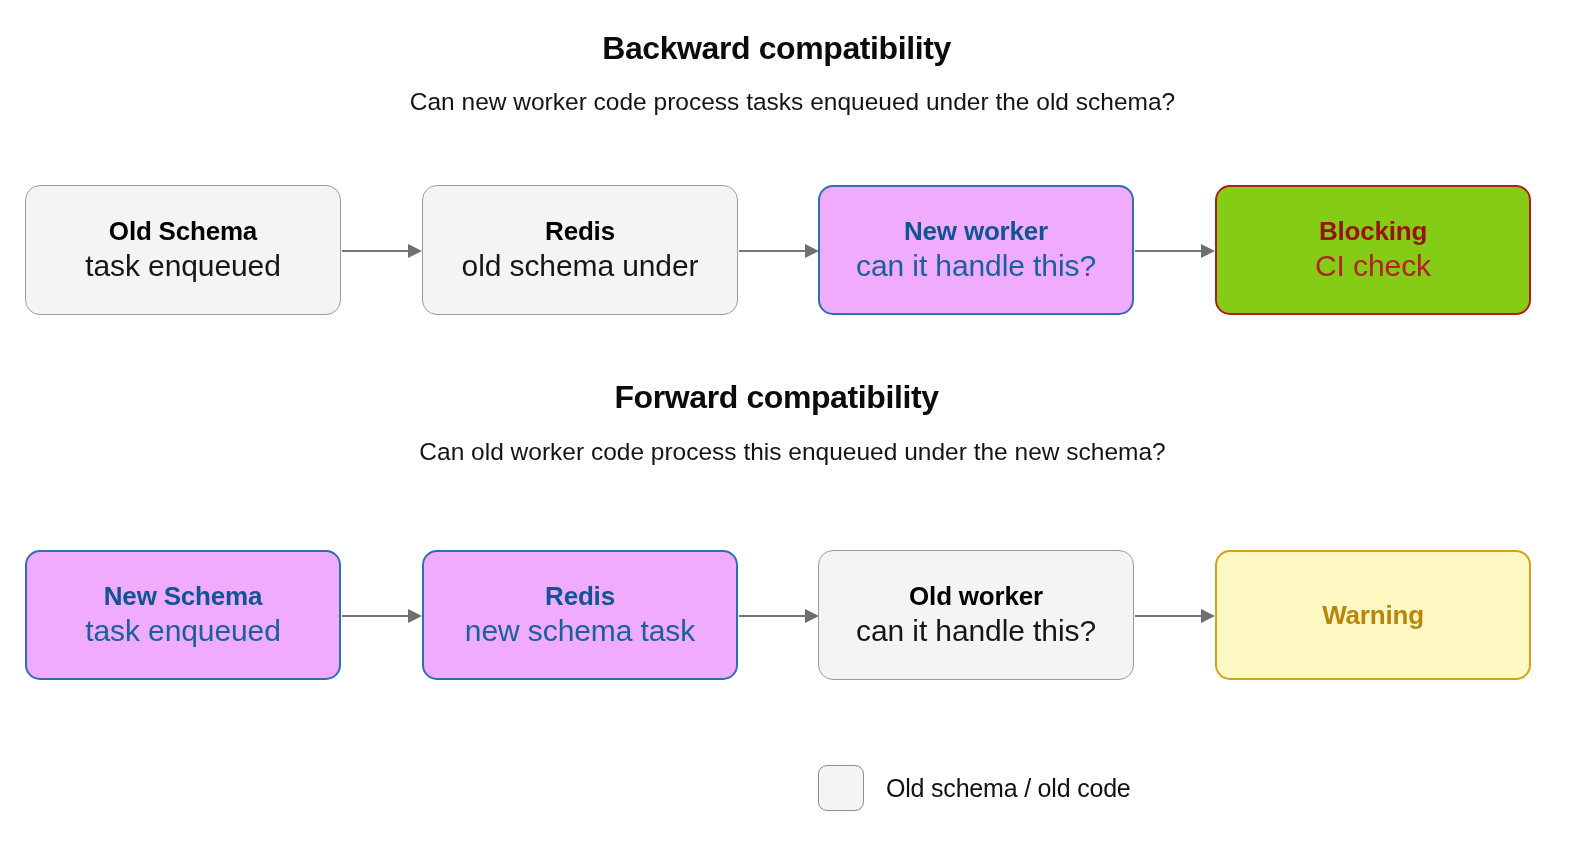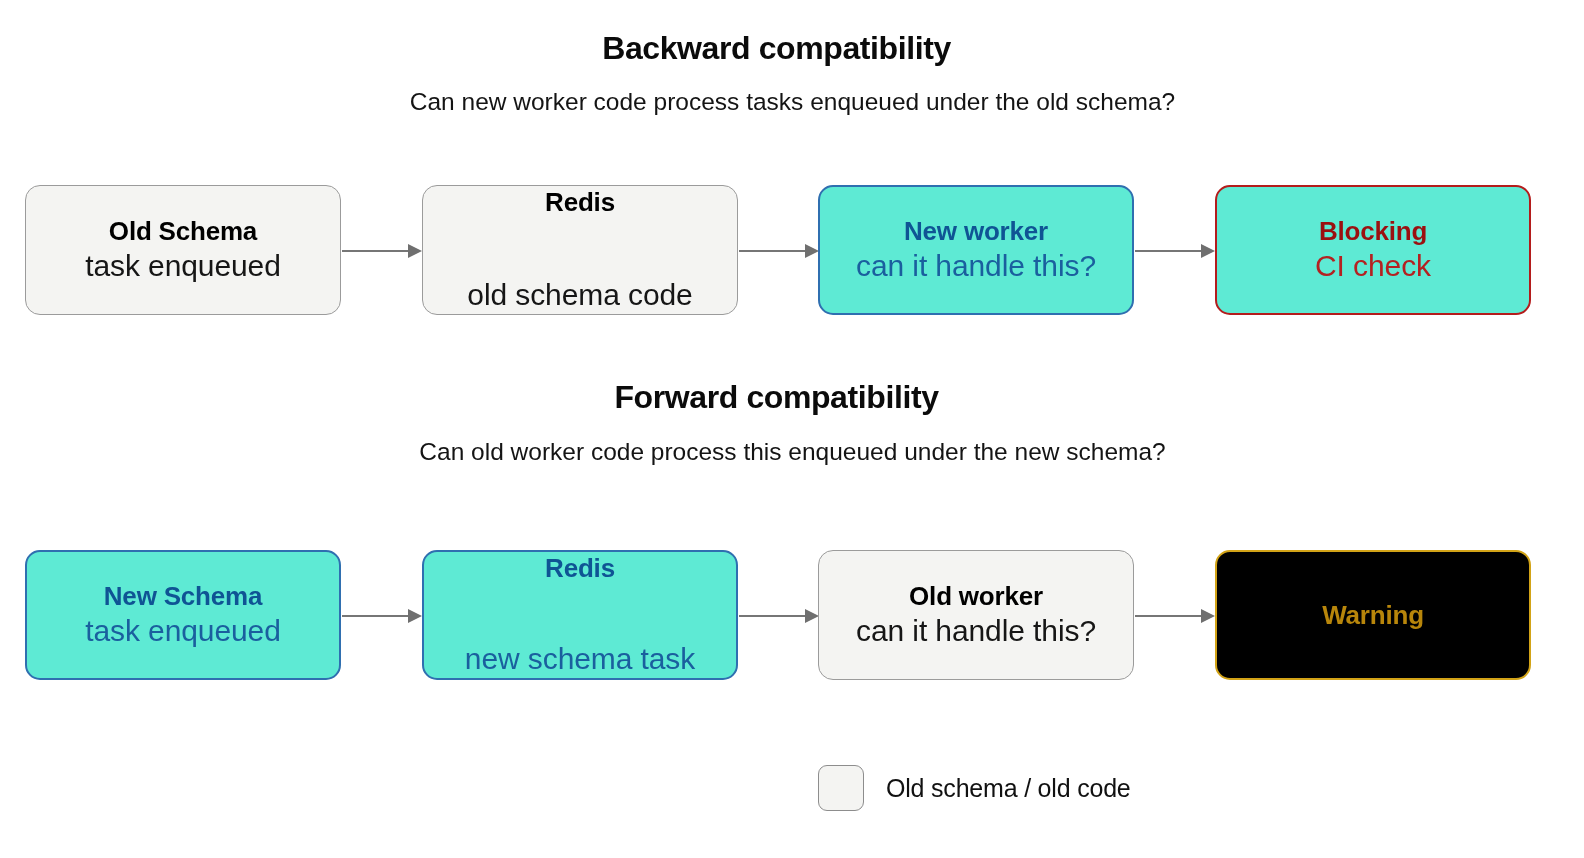--- a/index.html
+++ b/index.html
@@ -66,48 +66,48 @@
   .node .node-sub {
     font-size: 30px;
     font-weight: normal;
     line-height: 1.26;
     letter-spacing: -0.1px;
   }
   .node.single .node-title { line-height: 1.1; }
 
   
   .slot-0 { left: 25px; }
-  .slot-1 { left: 422px; justify-content: space-between; }
+  .slot-1 { left: 422px; }
   .slot-2 { left: 818px; }
   .slot-3 { left: 1215px; }
 
   
   .v-gray {
     background: #f4f4f2;
     border: 1.6px solid #9b9b9b;
   }
   .v-gray .node-title { color: #000000; }
   .v-gray .node-sub   { color: #161616; }
 
   .v-blue {
-    background: #5eead4;
+    background: #f0abfc;
     border: 2.2px solid #2f6fb0;
   }
   .v-blue .node-title { color: #0f5494; }
   .v-blue .node-sub   { color: #1a5f9e; }
 
   .v-red {
-    background: #5eead4;
+    background: #84cc16;
     border: 2.2px solid #b41c1c;
   }
   .v-red .node-title { color: #9b1010; }
   .v-red .node-sub   { color: #b42121; }
 
   .v-yellow {
-    background: #000000;
+    background: #fef9c3;
     border: 2.2px solid #d2a317;
   }
   .v-yellow .node-title { color: #b8860b; }
 
   
   .arrow {
     position: absolute;
     top: 58px;
     width: 80px;
     height: 16px;
@@ -188,21 +188,21 @@
     <div class="node-sub">task enqueued</div>
   </div>
 
   <div class="arrow arrow-0">
     <div class="shaft"></div>
     <div class="head"></div>
   </div>
 
   <div class="node v-gray slot-1">
     <div class="node-title">Redis</div>
-    <div class="node-sub">old schema code</div>
+    <div class="node-sub">old schema under</div>
   </div>
 
   <div class="arrow arrow-1">
     <div class="shaft"></div>
     <div class="head"></div>
   </div>
 
   <div class="node v-blue slot-2">
     <div class="node-title">New worker</div>
     <div class="node-sub">can it handle this?</div>

